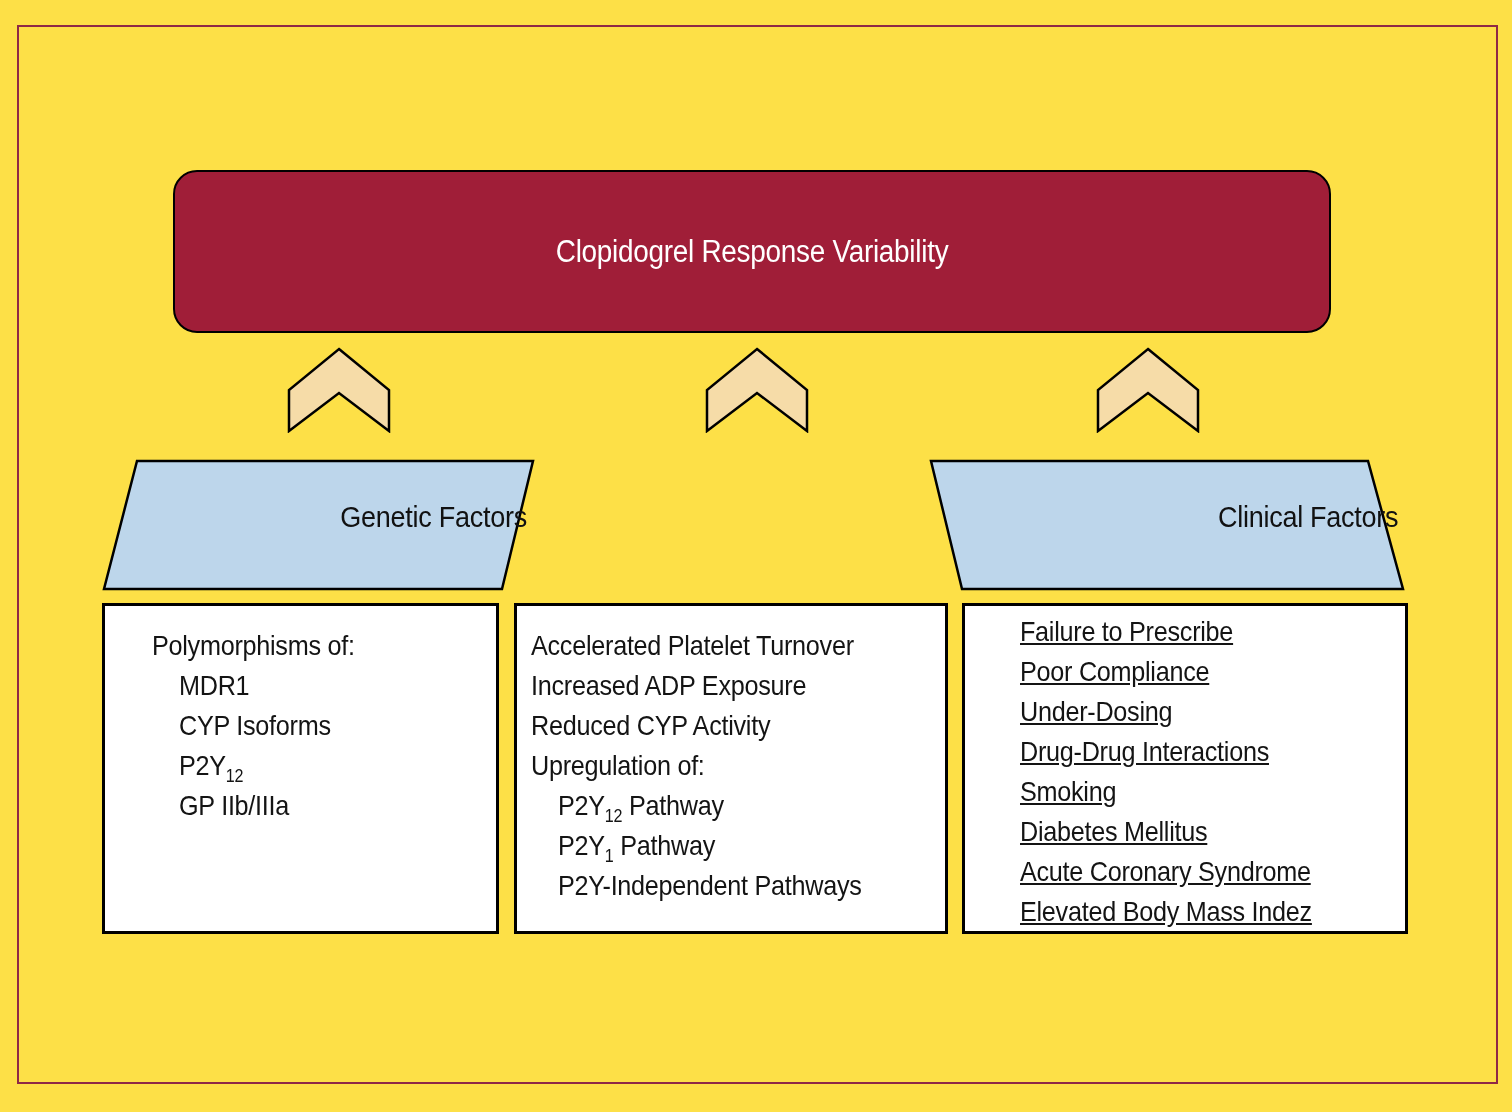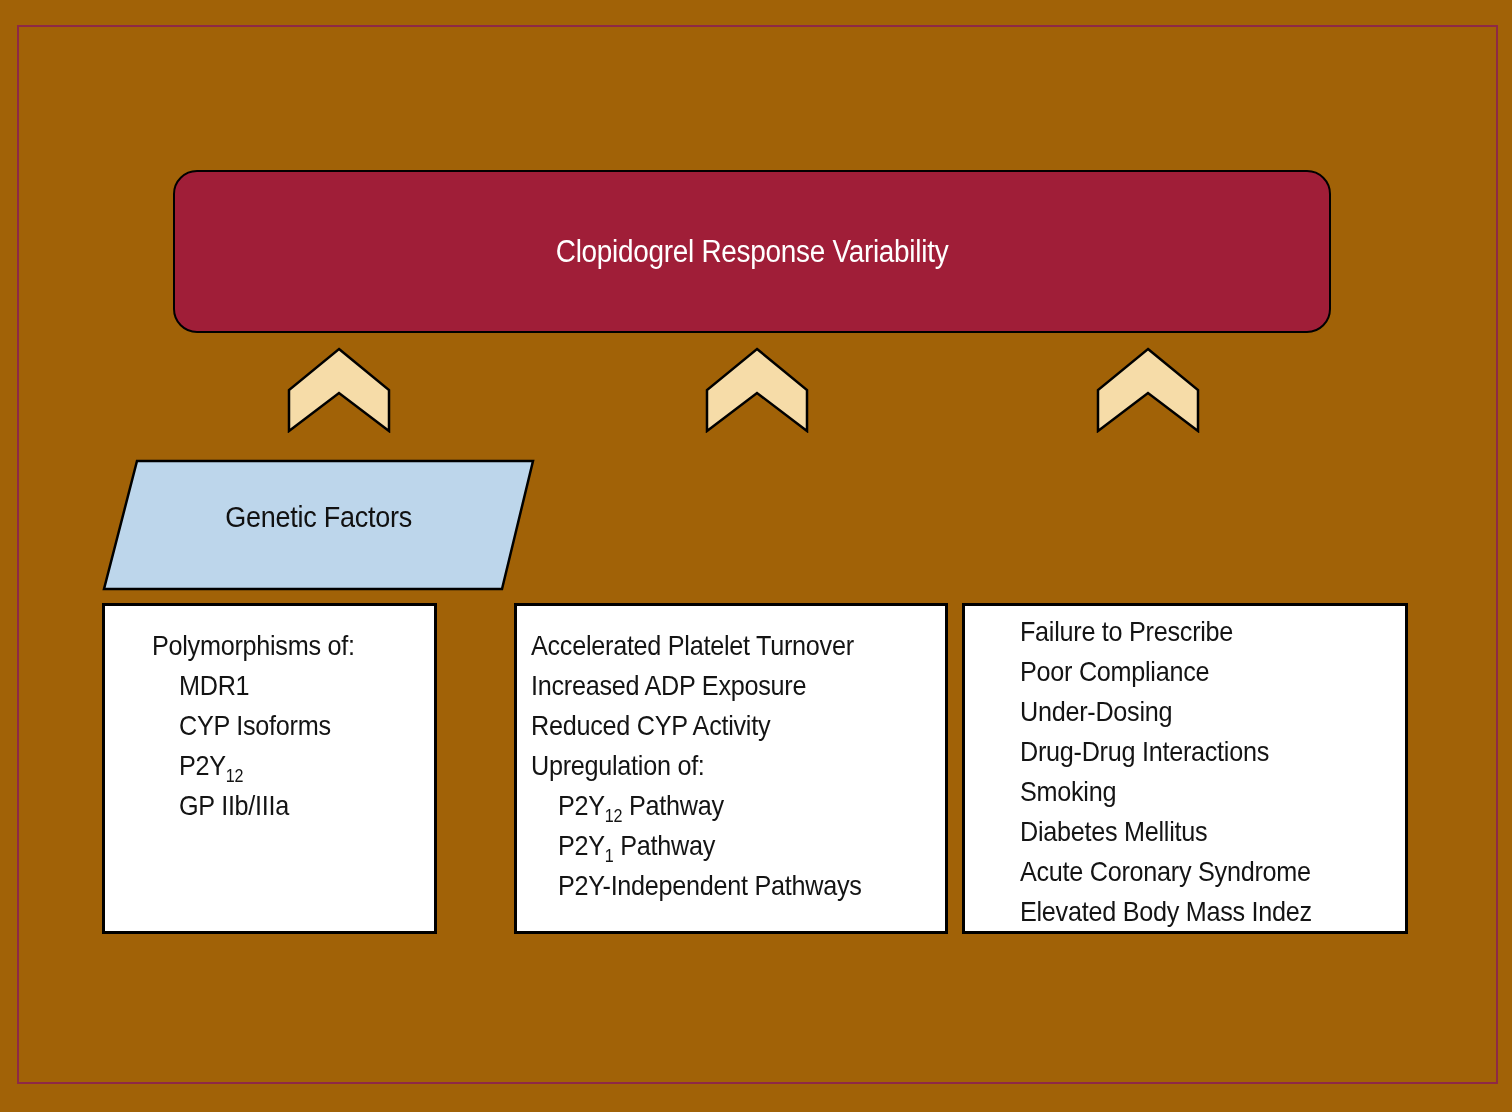--- a/index.html
+++ b/index.html
@@ -1,17 +1,17 @@
 <!DOCTYPE html>
 <html style="--title-box-fill: #A01E38; --title-text: #FFFFFF; --frame-border: #8E2946; --chevron-fill: #F6DCA8; --header-fill: #BDD6EB; --outline: #000000;"><head>
 <meta charset="utf-8">
 <style>
   html,body{margin:0;padding:0;background:#ffffff;}
   .canvas{
-    position:relative;width:1512px;height:1112px;background:#a16207;overflow:hidden;
+    position:relative;width:1512px;height:1112px;background:#fde047;overflow:hidden;
     font-family:"Liberation Sans","DejaVu Sans",sans-serif;color:#141414;
   }
   .frame{
     position:absolute;left:17px;top:25px;width:1477px;height:1055px;
     border:2px solid var(--frame-border,#8E2946);background:transparent;
   }
   .title-box{
     position:absolute;left:173px;top:170px;width:1158px;height:163px;box-sizing:border-box;
     background:var(--title-box-fill,#A01E38);border:2px solid var(--outline,#000);
     border-radius:24px;display:flex;align-items:center;justify-content:center;
@@ -24,33 +24,33 @@
   .chev-1{left:287px;} .chev-2{left:705px;} .chev-3{left:1096px;}
   .chev-poly{fill:var(--chevron-fill,#F6DCA8);stroke:var(--outline,#000);stroke-width:2.5;}
   .trap{position:absolute;top:458px;height:134px;}
   .trap-genetic{left:100px;width:437px;}
   .trap-cellular{left:512px;width:437px;}
   .trap-clinical{left:928px;width:480px;}
   .trap svg{position:absolute;left:0;top:0;}
   .trap-poly{fill:var(--header-fill,#BDD6EB);stroke:var(--outline,#000);stroke-width:2.5;}
   .trap-label-wrap{
     position:absolute;left:0;top:0;right:0;bottom:0;display:flex;
-    align-items:center;justify-content:center;padding-bottom:16px;box-sizing:border-box;
+    align-items:center;justify-content:flex-end;padding-bottom:16px;box-sizing:border-box;
   }
   .trap-label{
     font-size:30px;letter-spacing:-0.3px;white-space:nowrap;
     transform:scaleX(0.9);transform-origin:50% 50%;color:#111;
   }
   .listbox{
     position:absolute;top:603px;height:331px;box-sizing:border-box;background:#fff;
     border:3px solid var(--outline,#000);
   }
-  .listbox-genetic{left:102px;width:335px;padding:20px 0 0 47px;}
+  .listbox-genetic{left:102px;width:397px;padding:20px 0 0 47px;}
   .listbox-cellular{left:514px;width:434px;padding:20px 0 0 14px;}
-  .listbox-clinical{left:962px;width:446px;padding:6px 0 0 55px;}
+  .listbox-clinical{left:962px;width:446px;padding:6px 0 0 55px;text-decoration:underline;}
   .line{
     font-size:28px;line-height:40px;white-space:nowrap;letter-spacing:-0.3px;
     transform:scaleX(0.9);transform-origin:0 50%;color:#141414;
   }
   .indent{margin-left:27px;}
   .line sub{font-size:64%;line-height:0;}
 </style>
 </head>
 <body>
 
@@ -75,20 +75,28 @@
   <div class="trap trap-genetic">
     <svg width="437" height="134" viewBox="0 0 437 134">
       <polygon class="trap-poly" points="37,3 433,3 402,131 4,131"></polygon>
     </svg>
     <div class="trap-label-wrap">
       <span class="trap-label">Genetic Factors</span>
     </div>
   </div>
 
 
+  <div class="trap trap-clinical">
+    <svg width="480" height="134" viewBox="0 0 480 134">
+      <polygon class="trap-poly" points="3,3 440,3 475,131 34,131"></polygon>
+    </svg>
+    <div class="trap-label-wrap">
+      <span class="trap-label">Clinical Factors</span>
+    </div>
+  </div>
 
   <div class="listbox listbox-genetic">
     <div class="line">Polymorphisms of:</div>
     <div class="line indent">MDR1</div>
     <div class="line indent">CYP Isoforms</div>
     <div class="line indent">P2Y<sub>12</sub></div>
     <div class="line indent">GP IIb/IIIa</div>
   </div>
 
   <div class="listbox listbox-cellular">

